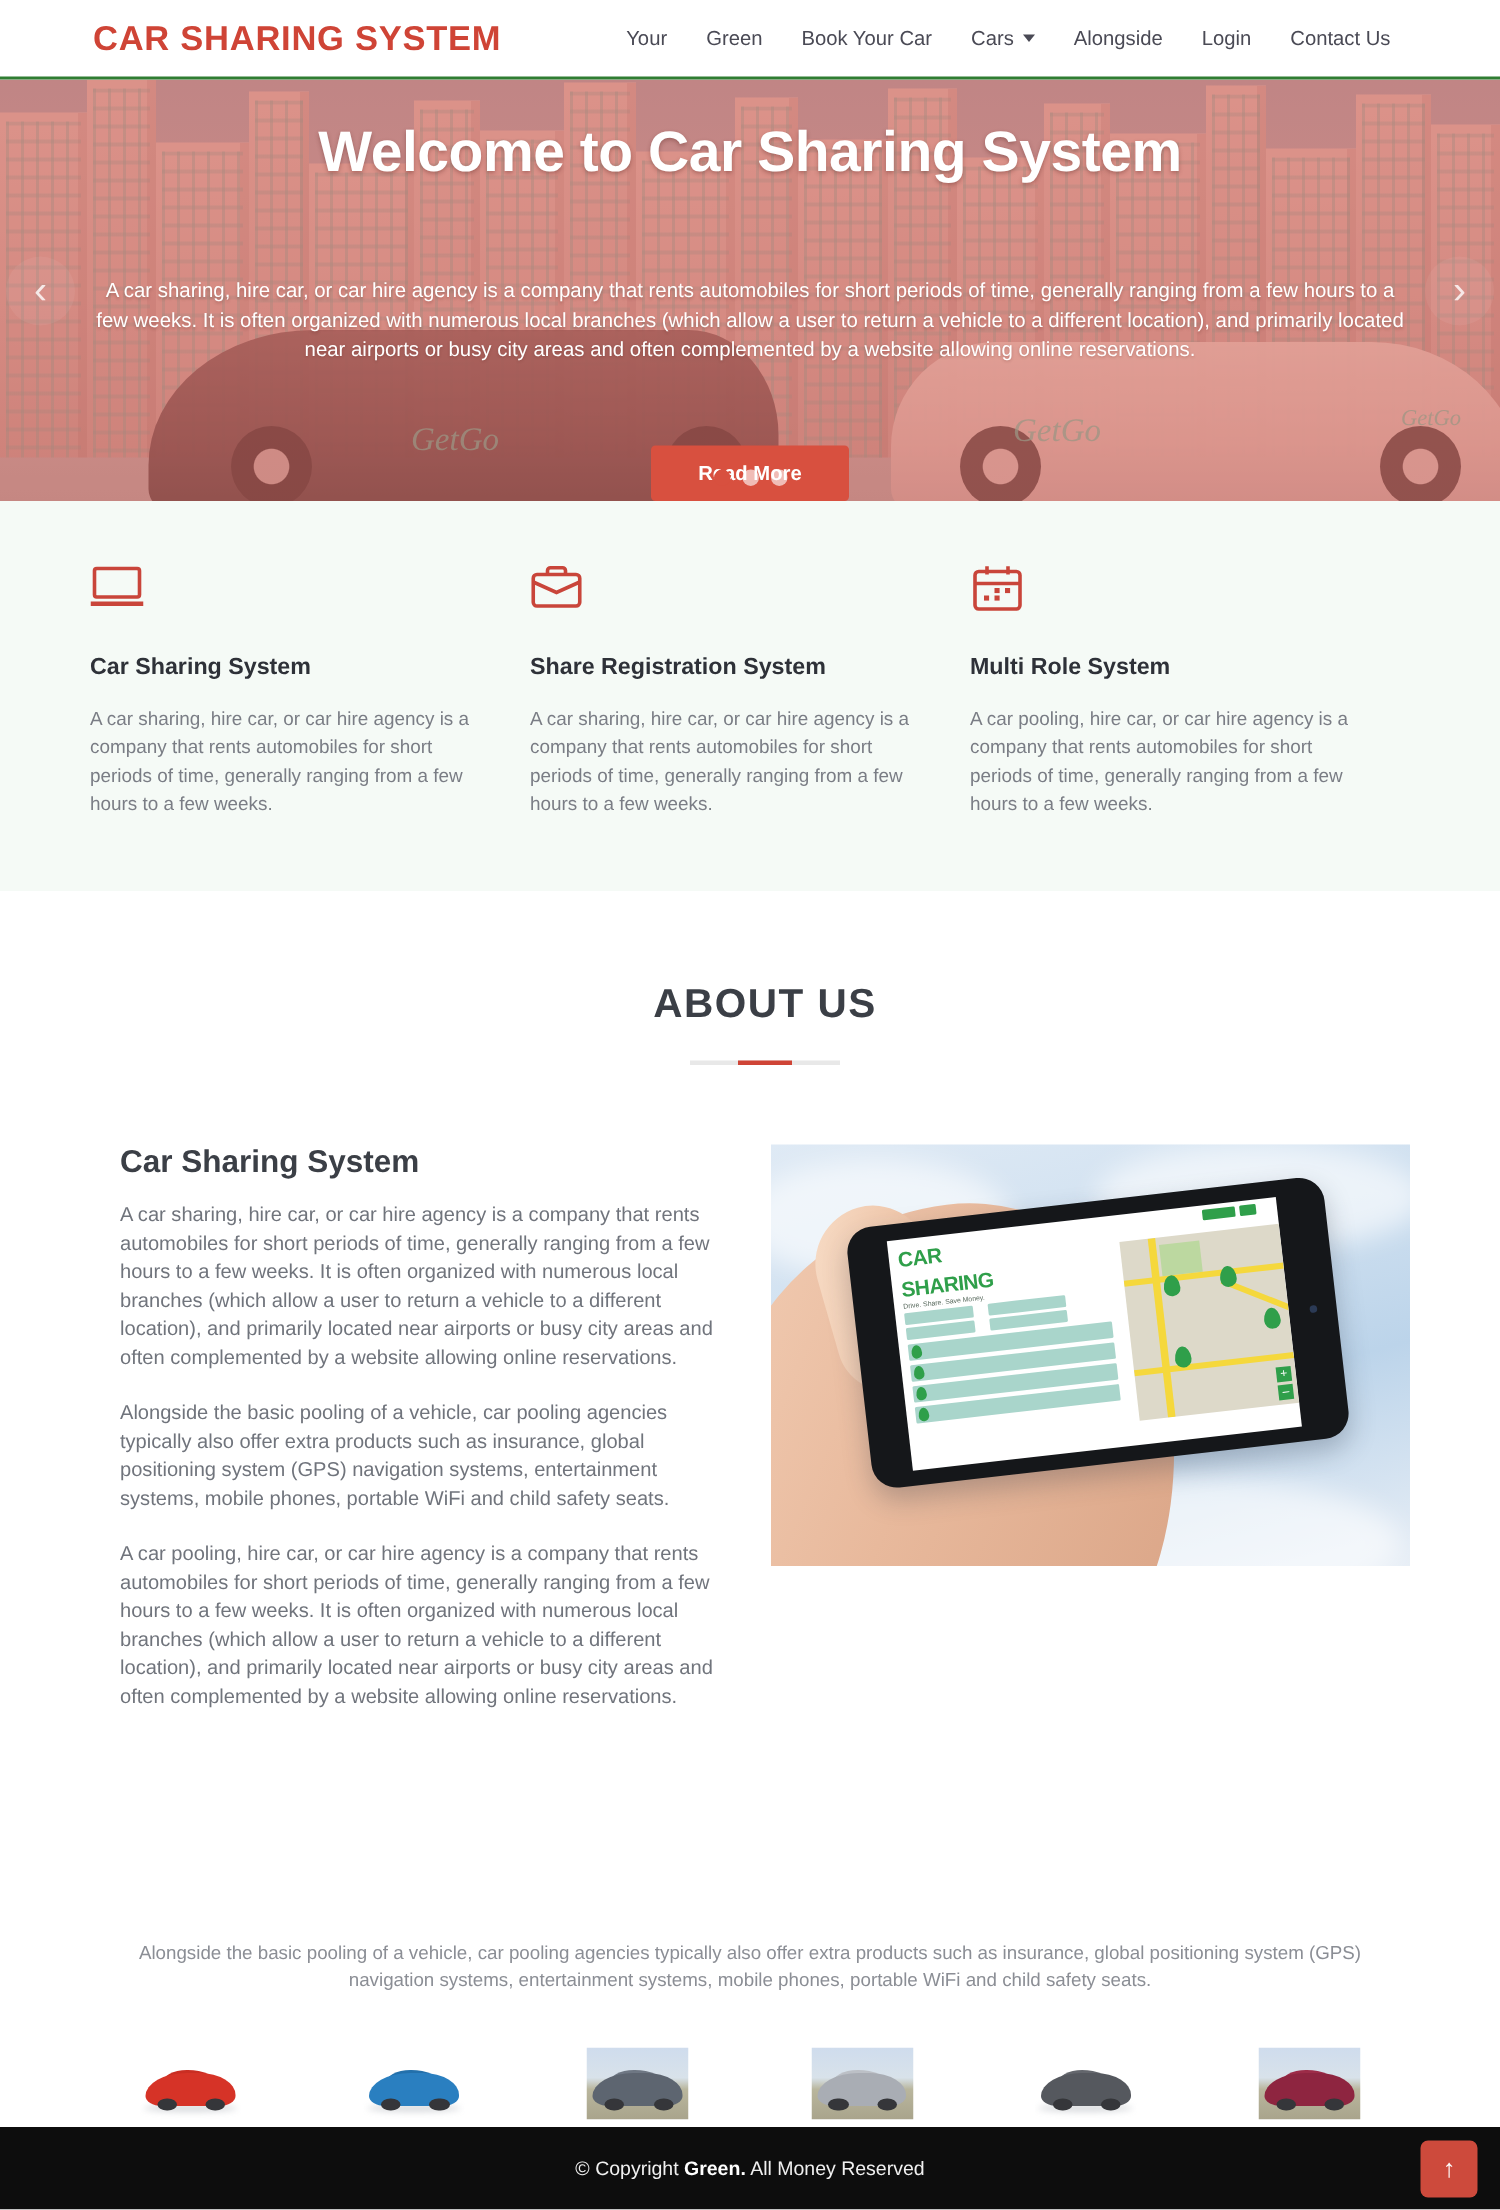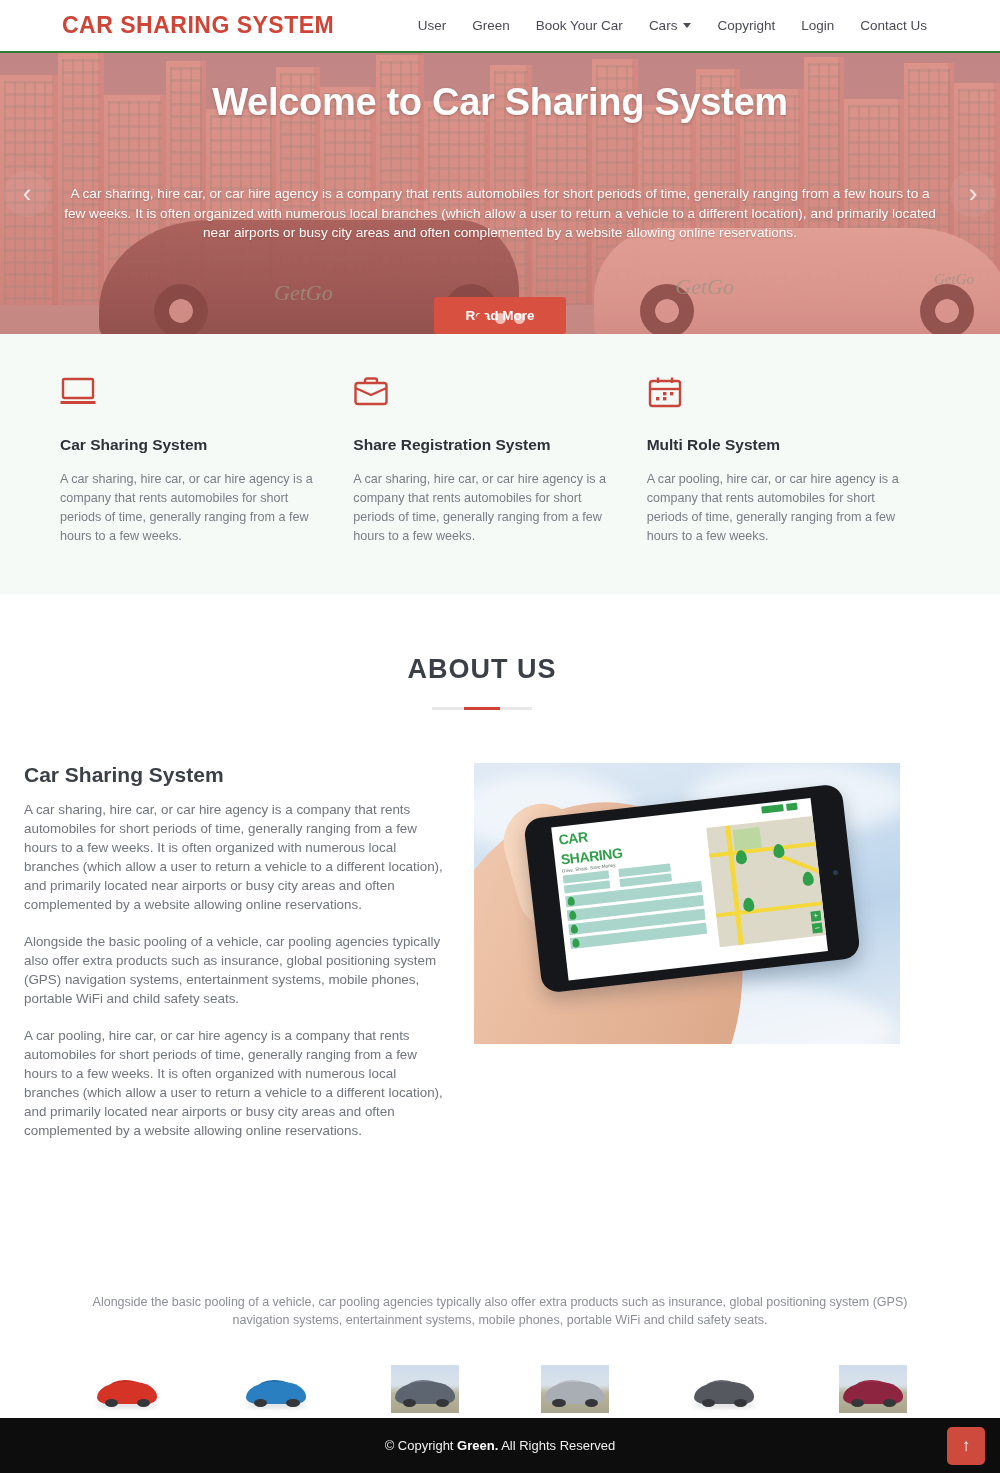--- a/index.html
+++ b/index.html
@@ -198,21 +198,21 @@
     position: relative;
   }
   .divider::after {
     content: "";
     position: absolute; left: 50%; transform: translateX(-50%);
     top: 0; width: 36px; height: 3px;
     background: #cf4436;
   }
 
   
-  .about { padding: 60px 60px 0 24px; }
+  .about { padding: 60px 60px 0 80px; }
   .about-body { display: flex; gap: 24px; margin-top: 53px; }
   .about-left { width: 426px; }
   .about-h3 {
     font-size: 21px;
     font-weight: bold;
     color: #3b3f46;
     margin-bottom: 13px;
   }
   .about-p {
     font-size: 13.4px;
@@ -328,28 +328,28 @@
     cursor: pointer;
     display: flex; align-items: center; justify-content: center;
   }
 </style>
 </head>
 <body>
 
 <div class="navbar">
   <div class="brand">CAR SHARING SYSTEM</div>
   <div class="nav-links">
-    <a class="nav-link">User</a>
+    <a class="nav-link">Your</a>
     <a class="nav-link">Green</a>
     <a class="nav-link">Book Your Car</a>
     <a class="nav-link has-caret">
       <span>Cars</span>
       <span class="caret"></span>
     </a>
-    <a class="nav-link">Copyright</a>
+    <a class="nav-link">Alongside</a>
     <a class="nav-link">Login</a>
     <a class="nav-link">Contact Us</a>
   </div>
 </div>
 
 <div class="hero">
   <div class="hero-photo">
     <div class="sky"></div>
     <div class="buildings">
       <div class="bld" style="left:0px;width:58px;height:230px"></div>
@@ -585,18 +585,18 @@
           <div class="car-wheel" style="right:11%"></div>
         </div>
       </div>
     </div>
   </div>
 
 </div>
 
 <div class="footer">
   <div class="copy">
-    <span>© Copyright </span><b>Green.</b><span> All Rights Reserved</span>
+    <span>© Copyright </span><b>Green.</b><span> All Money Reserved</span>
   </div>
   <button class="to-top">
     <span>↑</span>
   </button>
 </div>
 
 </body></html>

